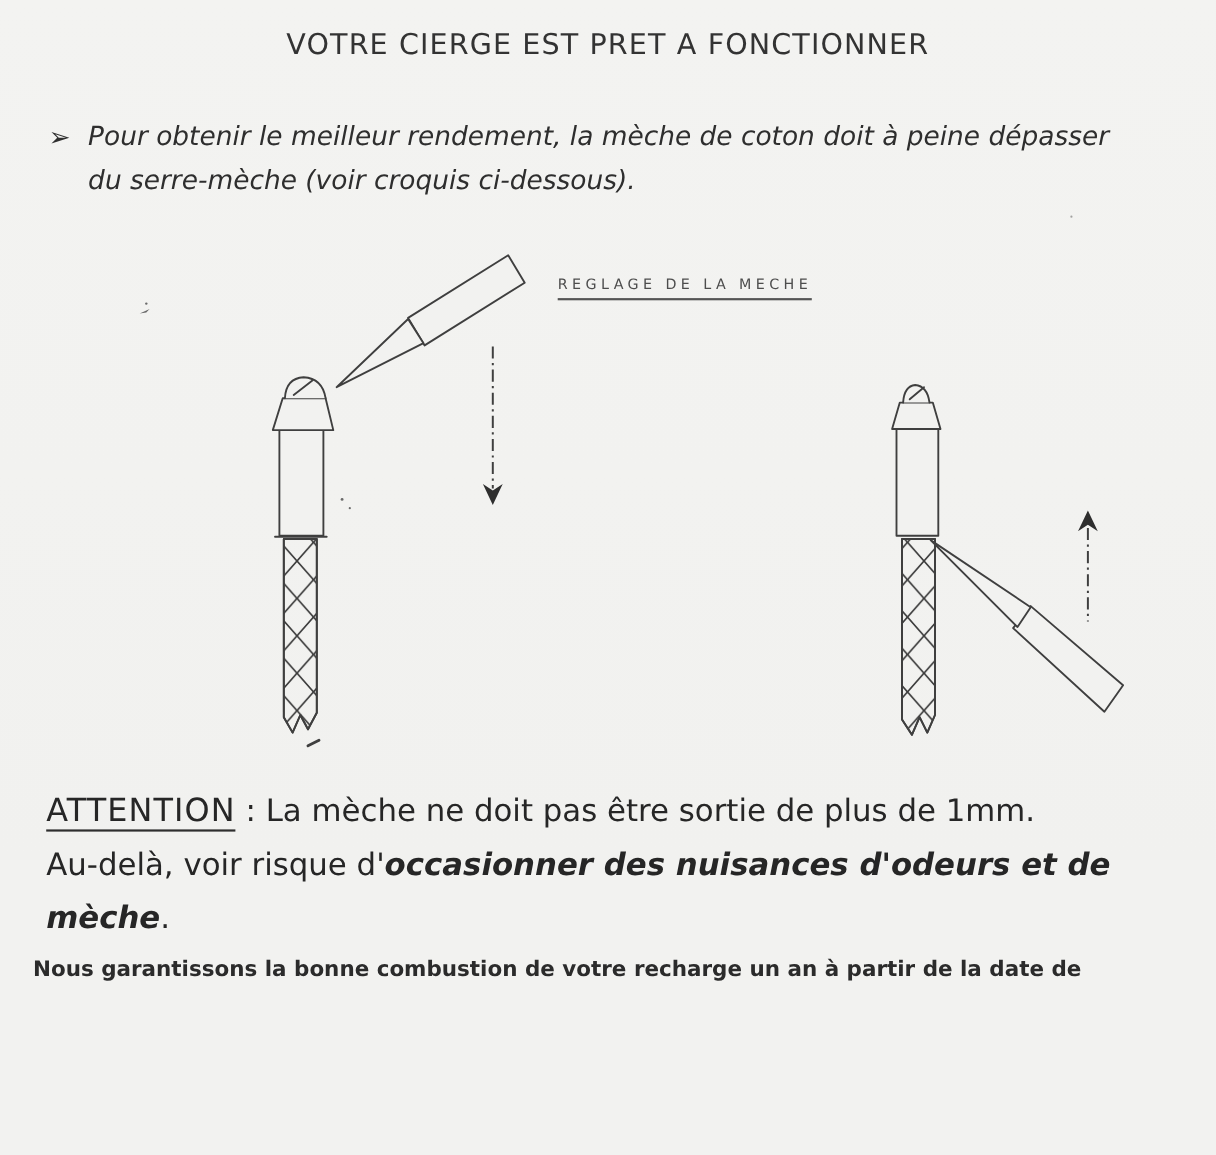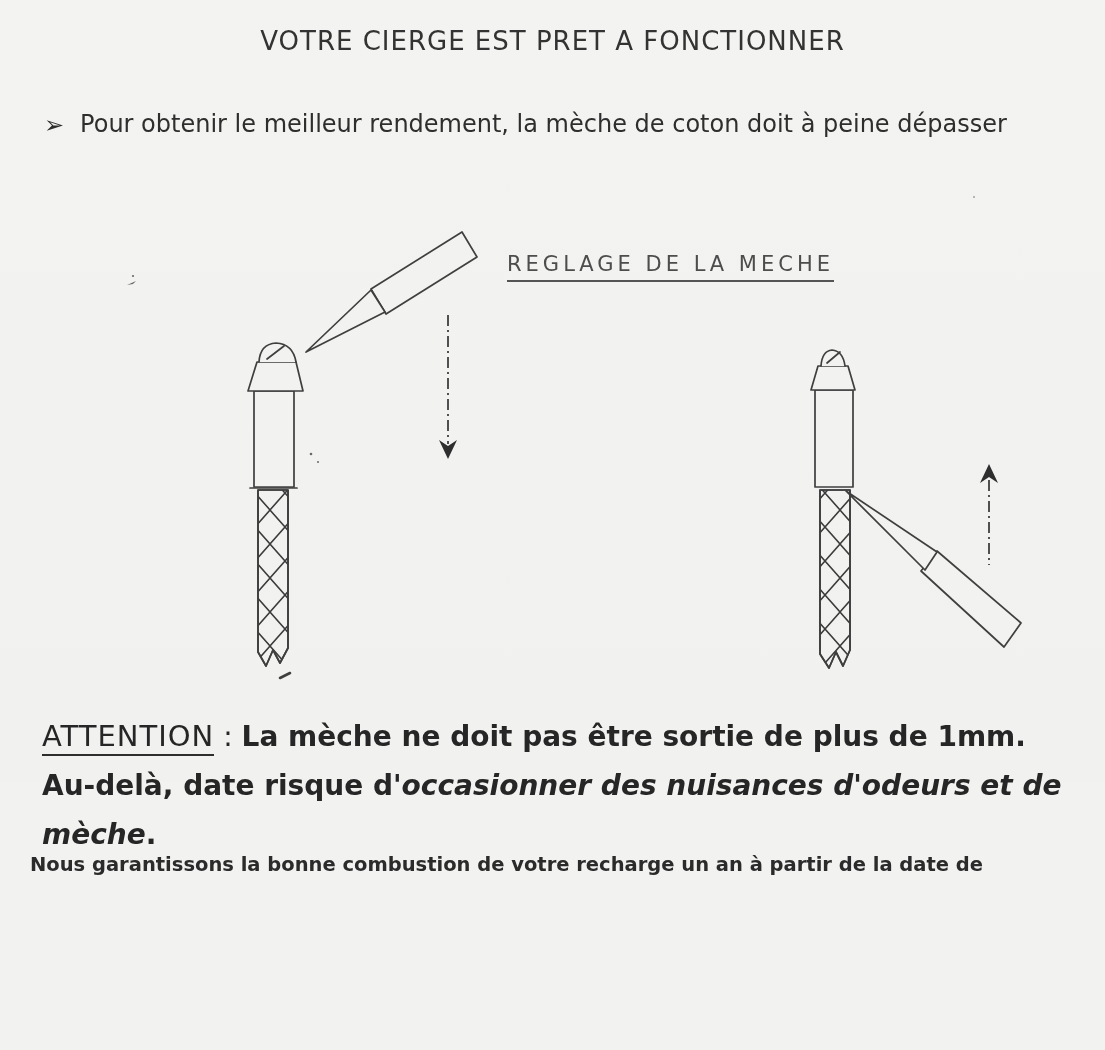--- a/index.html
+++ b/index.html
@@ -17,46 +17,46 @@
   .doc-title{
     position:absolute;left:0;top:26px;width:1105px;
     text-align:center;font-size:26px;letter-spacing:1px;color:#333;
   }
   .intro{
     position:absolute;left:44px;top:104px;
     display:flex;gap:16px;align-items:flex-start;
     font-size:24px;line-height:40px;color:#2e2e2e;
   }
   .bullet{font-size:24px;line-height:40px;transform:translateY(1px);}
-  .intro-lines div{white-space:nowrap;}
+  .intro-lines div{white-space:nowrap;font-style:italic;}
 
   .diagram-caption{
     position:absolute;left:507px;top:252px;
-    font-size:21px;letter-spacing:4px;color:#4d4d4d;
+    font-size:13px;letter-spacing:4px;color:#4d4d4d;
     border-bottom:2px solid #555;padding-bottom:4px;
     white-space:nowrap;
   }
 
   .attention{
     position:absolute;left:42px;top:712px;width:1050px;
     font-size:28px;line-height:49px;color:#262626;
   }
   .attention .kw{
     font-size:29px;font-weight:400;letter-spacing:1px;
     border-bottom:2.5px solid #2e2e2e;padding-bottom:1px;
   }
-  .attention .bold{font-weight:700;margin-top:45px;}
+  .attention .bold{font-weight:400;margin-top:45px;}
   .attention .boldital{font-weight:600;font-style:italic;}
   .attn-line{white-space:nowrap;}
 
   .footnote{
     position:absolute;left:30px;top:846px;
     font-size:19.5px;font-weight:700;line-height:38px;color:#2b2b2b;
   }
-  .footnote div{white-space:nowrap;}
+  .footnote div{white-space:nowrap;margin-top:16px;}
 </style>
 </head>
 <body>
 
 <div class="page">
 
   <svg class="diagram-svg" viewBox="0 0 1105 1050" xmlns="http://www.w3.org/2000/svg">
     <defs>
       <pattern id="braid" width="30" height="34" patternUnits="userSpaceOnUse">
         <path d="M0,0 L30,34 M30,0 L0,34" stroke="#3b3b3b" stroke-width="1.5" fill="none"></path>
@@ -116,31 +116,32 @@
       <circle cx="974" cy="197" r="1" opacity="0.6"></circle>
     </g>
   </svg>
 
   <div class="doc-title">VOTRE CIERGE EST PRET A FONCTIONNER</div>
 
   <div class="intro">
     <span class="bullet">➢</span>
     <div class="intro-lines">
       <div>Pour obtenir le meilleur rendement, la mèche de coton doit à peine dépasser</div>
+      <div>du serre-mèche (voir croquis ci-dessous).</div>
     </div>
   </div>
 
   <div class="diagram-caption">REGLAGE DE LA MECHE</div>
 
   <div class="attention">
     <div class="attn-line">
       <span class="kw">ATTENTION</span><span> : </span><span class="bold">La mèche ne doit pas être sortie de plus de 1mm.</span>
     </div>
     <div class="attn-line">
-      <span class="bold">Au-delà, date risque d'</span><span class="boldital">occasionner des nuisances d'odeurs et de</span>
+      <span class="bold">Au-delà, voir risque d'</span><span class="boldital">occasionner des nuisances d'odeurs et de</span>
     </div>
     <div class="attn-line">
       <span class="boldital">mèche</span><span class="bold">.</span>
     </div>
   </div>
 
   <div class="footnote">
     <div>Nous garantissons la bonne combustion de votre recharge un an à partir de la date de</div>
   </div>
 

